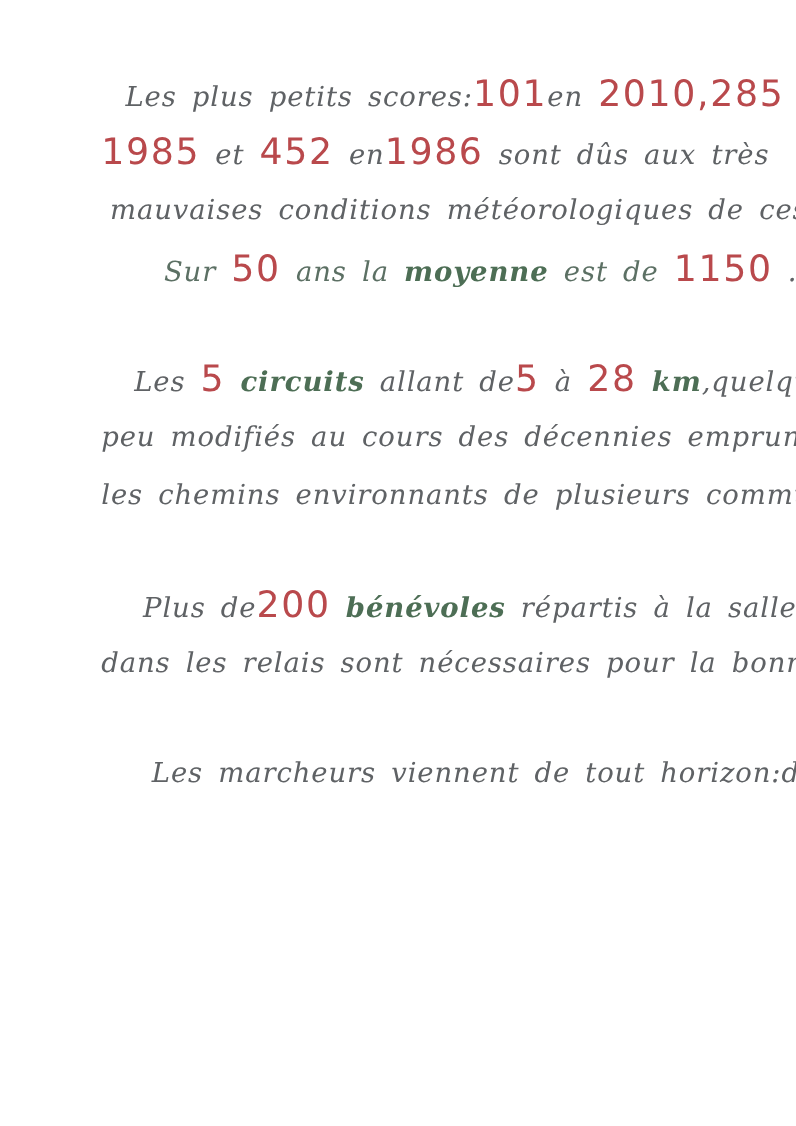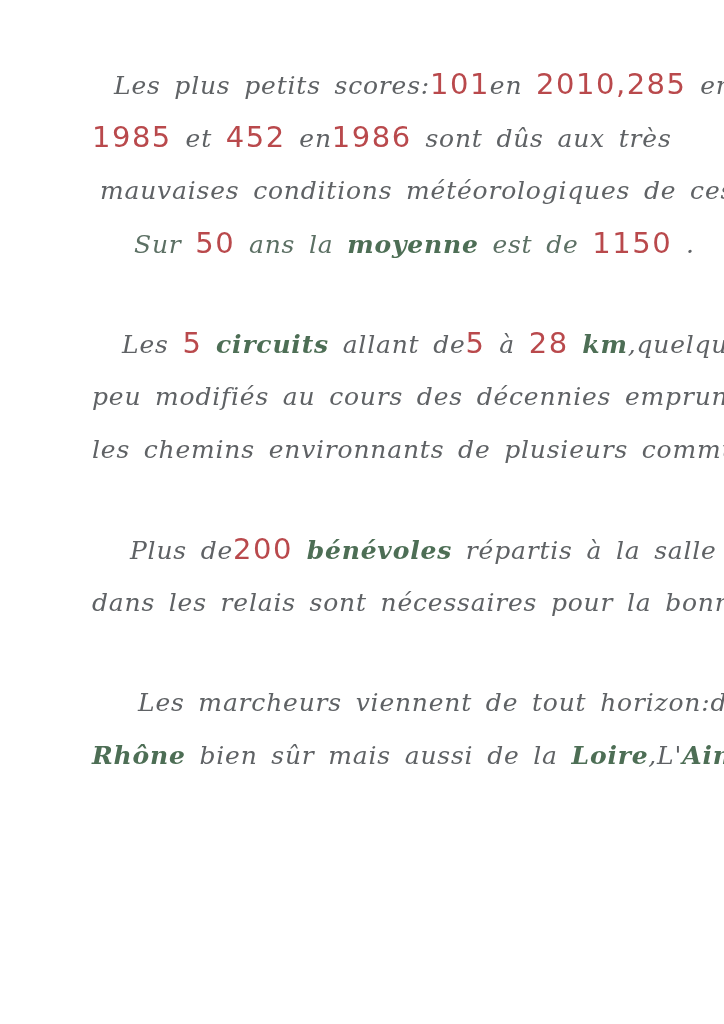--- a/index.html
+++ b/index.html
@@ -37,44 +37,43 @@
   .seg.c-gray  { color: var(--ink-gray); }
   .seg.c-greengray { color: var(--ink-greengray); }
   .seg.c-green {
     color: var(--ink-green);
     font-weight: bold;
   }
   .seg.c-red {
     color: var(--ink-red);
     font-style: normal;
     font-family: "DejaVu Sans", sans-serif;
-    font-size: 29px;
+    font-size: 33px;
     letter-spacing: 1.5px;
     font-weight: 400;
     text-align: center;
   }
 </style>
 </head>
 <body>
 
 <div class="page">
   <div id="content">
       <div class="paragraph">
         <div class="text-line" style="margin-left: 22px;"><span class="seg c-gray">Les plus petits scores:</span><span class="seg c-red">101</span><span class="seg c-gray">en </span><span class="seg c-red">2010,285</span><span class="seg c-gray"> en</span></div>
         <div class="text-line"><span class="seg c-red">1985</span><span class="seg c-gray"> et </span><span class="seg c-red">452</span><span class="seg c-gray"> en</span><span class="seg c-red">1986</span><span class="seg c-gray"> sont dûs aux très</span></div>
         <div class="text-line" style="margin-left: 8px;"><span class="seg c-gray">mauvaises conditions météorologiques de ces</span></div>
-        <div class="text-line" style="margin-left: 42px;"><span class="seg c-greengray">Sur </span><span class="seg c-red">50</span><span class="seg c-greengray"> ans la </span><span class="seg c-green">moyenne</span><span class="seg c-greengray"> est de </span><span class="seg c-red">1150</span><span class="seg c-gray"> .</span></div>
+        <div class="text-line" style="margin-left: 57px;"><span class="seg c-greengray">Sur </span><span class="seg c-red">50</span><span class="seg c-greengray"> ans la </span><span class="seg c-green">moyenne</span><span class="seg c-greengray"> est de </span><span class="seg c-red">1150</span><span class="seg c-gray"> .</span></div>
       </div>
       <div class="paragraph">
         <div class="text-line" style="margin-left: 30px;"><span class="seg c-gray">Les </span><span class="seg c-red">5</span><span class="seg c-gray"> </span><span class="seg c-green">circuits</span><span class="seg c-gray"> allant de</span><span class="seg c-red">5</span><span class="seg c-gray"> à </span><span class="seg c-red">28</span><span class="seg c-gray"> </span><span class="seg c-green">km</span><span class="seg c-gray">,quelque</span></div>
         <div class="text-line"><span class="seg c-gray">peu modifiés au cours des décennies empruntent</span></div>
         <div class="text-line"><span class="seg c-gray">les chemins environnants de plusieurs commu–</span></div>
       </div>
       <div class="paragraph">
         <div class="text-line" style="margin-left: 38px;"><span class="seg c-gray">Plus de</span><span class="seg c-red">200</span><span class="seg c-gray"> </span><span class="seg c-green">bénévoles</span><span class="seg c-gray"> répartis à la salle ou</span></div>
         <div class="text-line"><span class="seg c-gray">dans les relais sont nécessaires pour la bonne</span></div>
       </div>
       <div class="paragraph">
         <div class="text-line" style="margin-left: 46px;"><span class="seg c-gray">Les marcheurs viennent de tout horizon:du</span></div>
-        <div class="text-line"><span class="seg c-green">Rhône</span><span class="seg c-gray"> bien sûr mais aussi de la </span><span class="seg c-green">Loire</span><span class="seg c-gray">,L'</span><span class="seg c-green">Ain</span></div>
       </div>
     </div>
 </div>
 
 </body></html>

